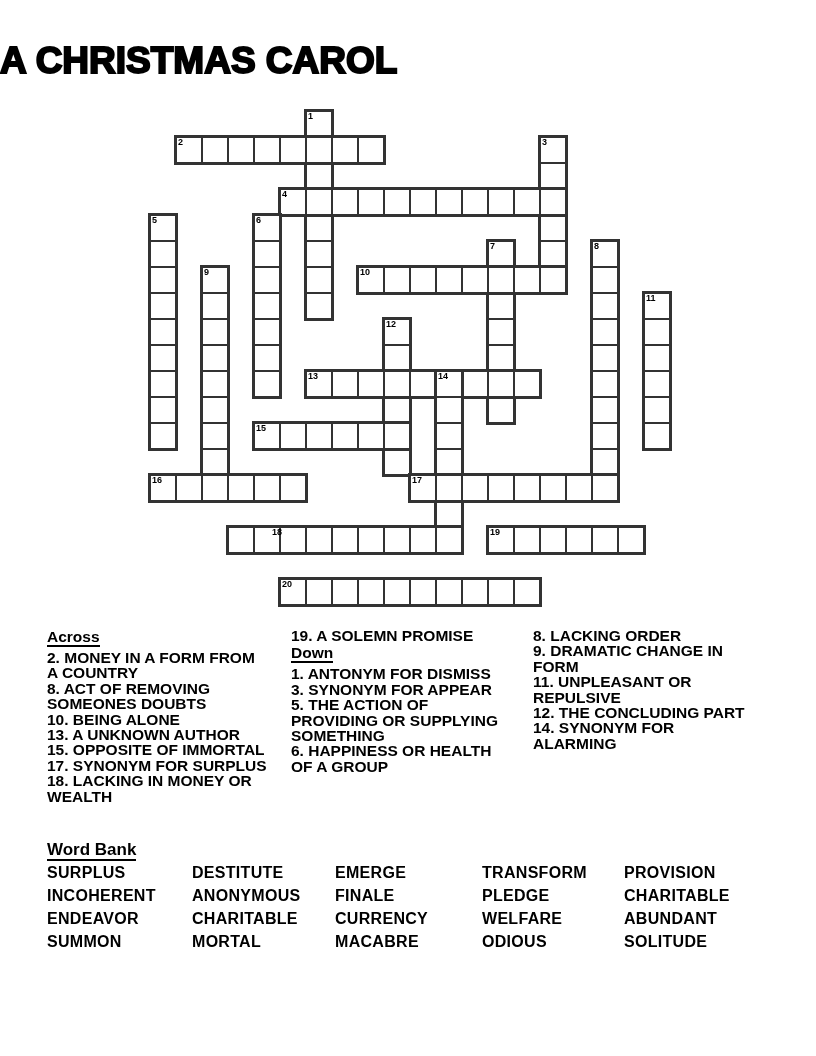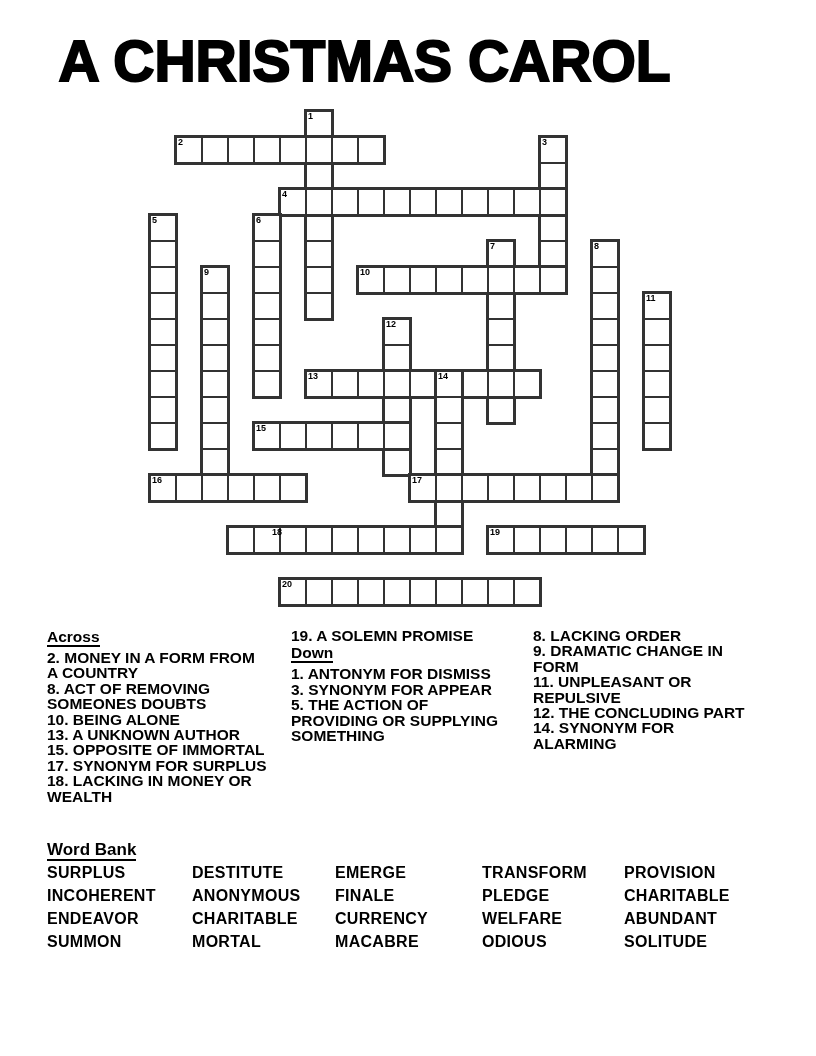--- a/index.html
+++ b/index.html
@@ -1,19 +1,19 @@
 <!DOCTYPE html>
 <html><head>
 <meta charset="utf-8">
 <style>
   html,body{margin:0;padding:0;}
   body{width:816px;height:1056px;background:#fff;font-family:"Liberation Sans",sans-serif;color:#000;position:relative;overflow:hidden;}
   .page{position:absolute;left:0;top:0;width:816px;height:1056px;background:#fff;}
-  .title{position:absolute;top:33px;left:0;width:729px;text-align:center;margin:0;
-         font-size:57px;line-height:56px;font-weight:700;letter-spacing:0px;
+  .title{position:absolute;top:33px;left:0;width:729px;margin:0;
+         font-size:37px;line-height:56px;font-weight:700;letter-spacing:0px;
          -webkit-text-stroke:2px #000;white-space:nowrap;}
   #grid{position:absolute;left:149px;top:110px;width:524px;height:498px;}
   .cell{position:absolute;width:28px;height:28px;background:#fff;border:2px solid #333;box-sizing:border-box;}
   .word-outline{position:absolute;border:2px solid #333;box-sizing:border-box;background:transparent;pointer-events:none;}
   .cellnum{position:absolute;font-size:9px;line-height:9px;font-weight:700;color:#000;}
   .clues{position:absolute;left:0;top:628px;width:816px;}
   .clue-col{position:absolute;top:0;width:222px;}
   .clue-col.c1{left:47px;}
   .clue-col.c2{left:291px;}
   .clue-col.c3{left:533px;}
@@ -249,20 +249,21 @@
     </div>
     <div class="clue-col c2">
       <div id="across-list-2">
           <div class="clue">19. A SOLEMN PROMISE</div>
         </div>
       <div class="clue-heading mid">Down</div>
       <div id="down-list-1">
           <div class="clue">1. ANTONYM FOR DISMISS</div>
           <div class="clue">3. SYNONYM FOR APPEAR</div>
           <div class="clue">5. THE ACTION OF PROVIDING OR SUPPLYING SOMETHING</div>
+          <div class="clue">6. HAPPINESS OR HEALTH OF A GROUP</div>
         </div>
     </div>
     <div class="clue-col c3">
       <div id="down-list-2">
           <div class="clue">8. LACKING ORDER</div>
           <div class="clue">9. DRAMATIC CHANGE IN FORM</div>
           <div class="clue">11. UNPLEASANT OR REPULSIVE</div>
           <div class="clue">12. THE CONCLUDING PART</div>
           <div class="clue">14. SYNONYM FOR ALARMING</div>
         </div>

